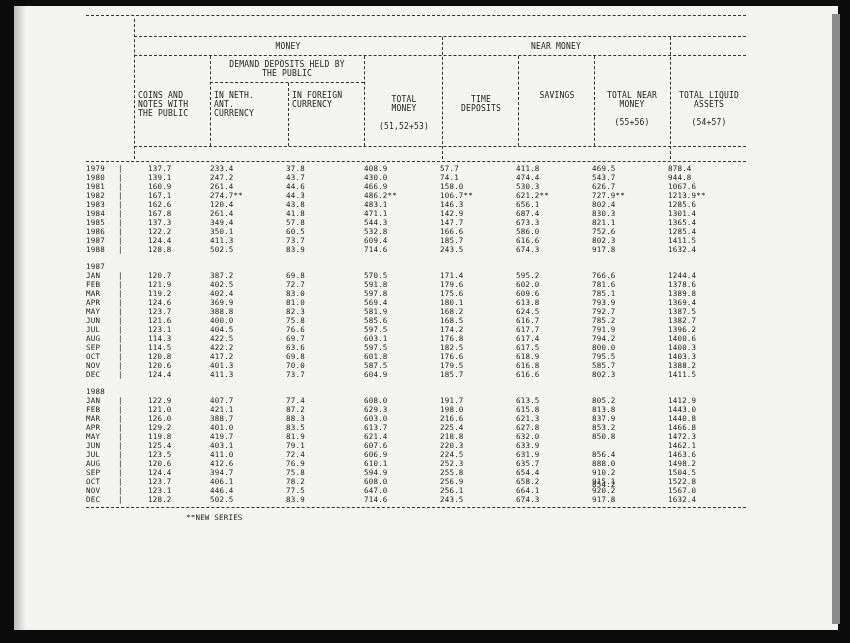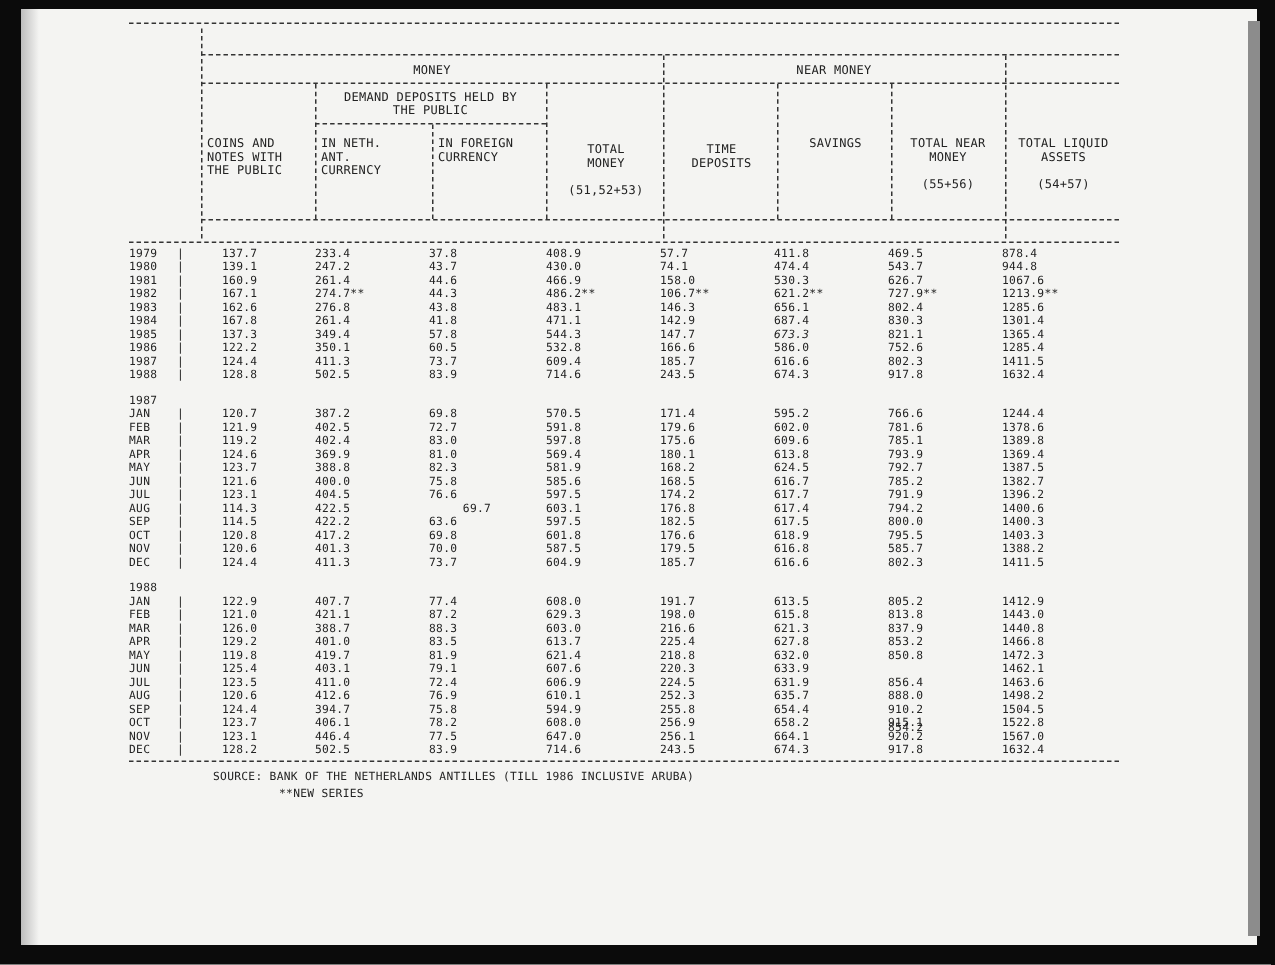--- a/index.html
+++ b/index.html
@@ -149,21 +149,21 @@
         <span style="padding-left: 14px;">44.3</span>
         <span style="padding-left: 14px;">486.2**</span>
         <span style="padding-left: 14px;">106.7**</span>
         <span style="padding-left: 14px;">621.2**</span>
         <span style="padding-left: 14px;">727.9**</span>
         <span style="padding-left: 14px;">1213.9**</span>
       </div>
       <div class="numrow">
         <span style="position: relative;">1983<span style="position: absolute; left: 32px;">|</span></span>
         <span style="padding-left: 14px;">162.6</span>
-        <span style="padding-left: 14px;">276.8</span>
+        <span style="padding-left: 14px;">120.4</span>
         <span style="padding-left: 14px;">43.8</span>
         <span style="padding-left: 14px;">483.1</span>
         <span style="padding-left: 14px;">146.3</span>
         <span style="padding-left: 14px;">656.1</span>
         <span style="padding-left: 14px;">802.4</span>
         <span style="padding-left: 14px;">1285.6</span>
       </div>
       <div class="numrow">
         <span style="position: relative;">1984<span style="position: absolute; left: 32px;">|</span></span>
         <span style="padding-left: 14px;">167.8</span>
@@ -175,21 +175,21 @@
         <span style="padding-left: 14px;">830.3</span>
         <span style="padding-left: 14px;">1301.4</span>
       </div>
       <div class="numrow">
         <span style="position: relative;">1985<span style="position: absolute; left: 32px;">|</span></span>
         <span style="padding-left: 14px;">137.3</span>
         <span style="padding-left: 14px;">349.4</span>
         <span style="padding-left: 14px;">57.8</span>
         <span style="padding-left: 14px;">544.3</span>
         <span style="padding-left: 14px;">147.7</span>
-        <span style="padding-left: 14px; font-style: italic;">673.3</span>
+        <span style="padding-left: 14px;">673.3</span>
         <span style="padding-left: 14px;">821.1</span>
         <span style="padding-left: 14px;">1365.4</span>
       </div>
       <div class="numrow">
         <span style="position: relative;">1986<span style="position: absolute; left: 32px;">|</span></span>
         <span style="padding-left: 14px;">122.2</span>
         <span style="padding-left: 14px;">350.1</span>
         <span style="padding-left: 14px;">60.5</span>
         <span style="padding-left: 14px;">532.8</span>
         <span style="padding-left: 14px;">166.6</span>
@@ -297,21 +297,21 @@
         <span style="padding-left: 14px;">597.5</span>
         <span style="padding-left: 14px;">174.2</span>
         <span style="padding-left: 14px;">617.7</span>
         <span style="padding-left: 14px;">791.9</span>
         <span style="padding-left: 14px;">1396.2</span>
       </div>
       <div class="numrow">
         <span style="position: relative;">AUG<span style="position: absolute; left: 32px;">|</span></span>
         <span style="padding-left: 14px;">114.3</span>
         <span style="padding-left: 14px;">422.5</span>
-        <span style="padding-left: 14px; text-align: center;">69.7</span>
+        <span style="padding-left: 14px;">69.7</span>
         <span style="padding-left: 14px;">603.1</span>
         <span style="padding-left: 14px;">176.8</span>
         <span style="padding-left: 14px;">617.4</span>
         <span style="padding-left: 14px;">794.2</span>
         <span style="padding-left: 14px;">1400.6</span>
       </div>
       <div class="numrow">
         <span style="position: relative;">SEP<span style="position: absolute; left: 32px;">|</span></span>
         <span style="padding-left: 14px;">114.5</span>
         <span style="padding-left: 14px;">422.2</span>
@@ -488,16 +488,15 @@
         <span style="padding-left: 14px;">714.6</span>
         <span style="padding-left: 14px;">243.5</span>
         <span style="padding-left: 14px;">674.3</span>
         <span style="padding-left: 14px;">917.8</span>
         <span style="padding-left: 14px;">1632.4</span>
       </div>
     </div>
 
   <div class="dash"></div>
   <div class="notes">
-    <div class="n1">SOURCE: BANK OF THE NETHERLANDS ANTILLES (TILL 1986 INCLUSIVE ARUBA)</div>
     <div class="n2">**NEW SERIES</div>
   </div>
 </div>
 
 </body></html>

